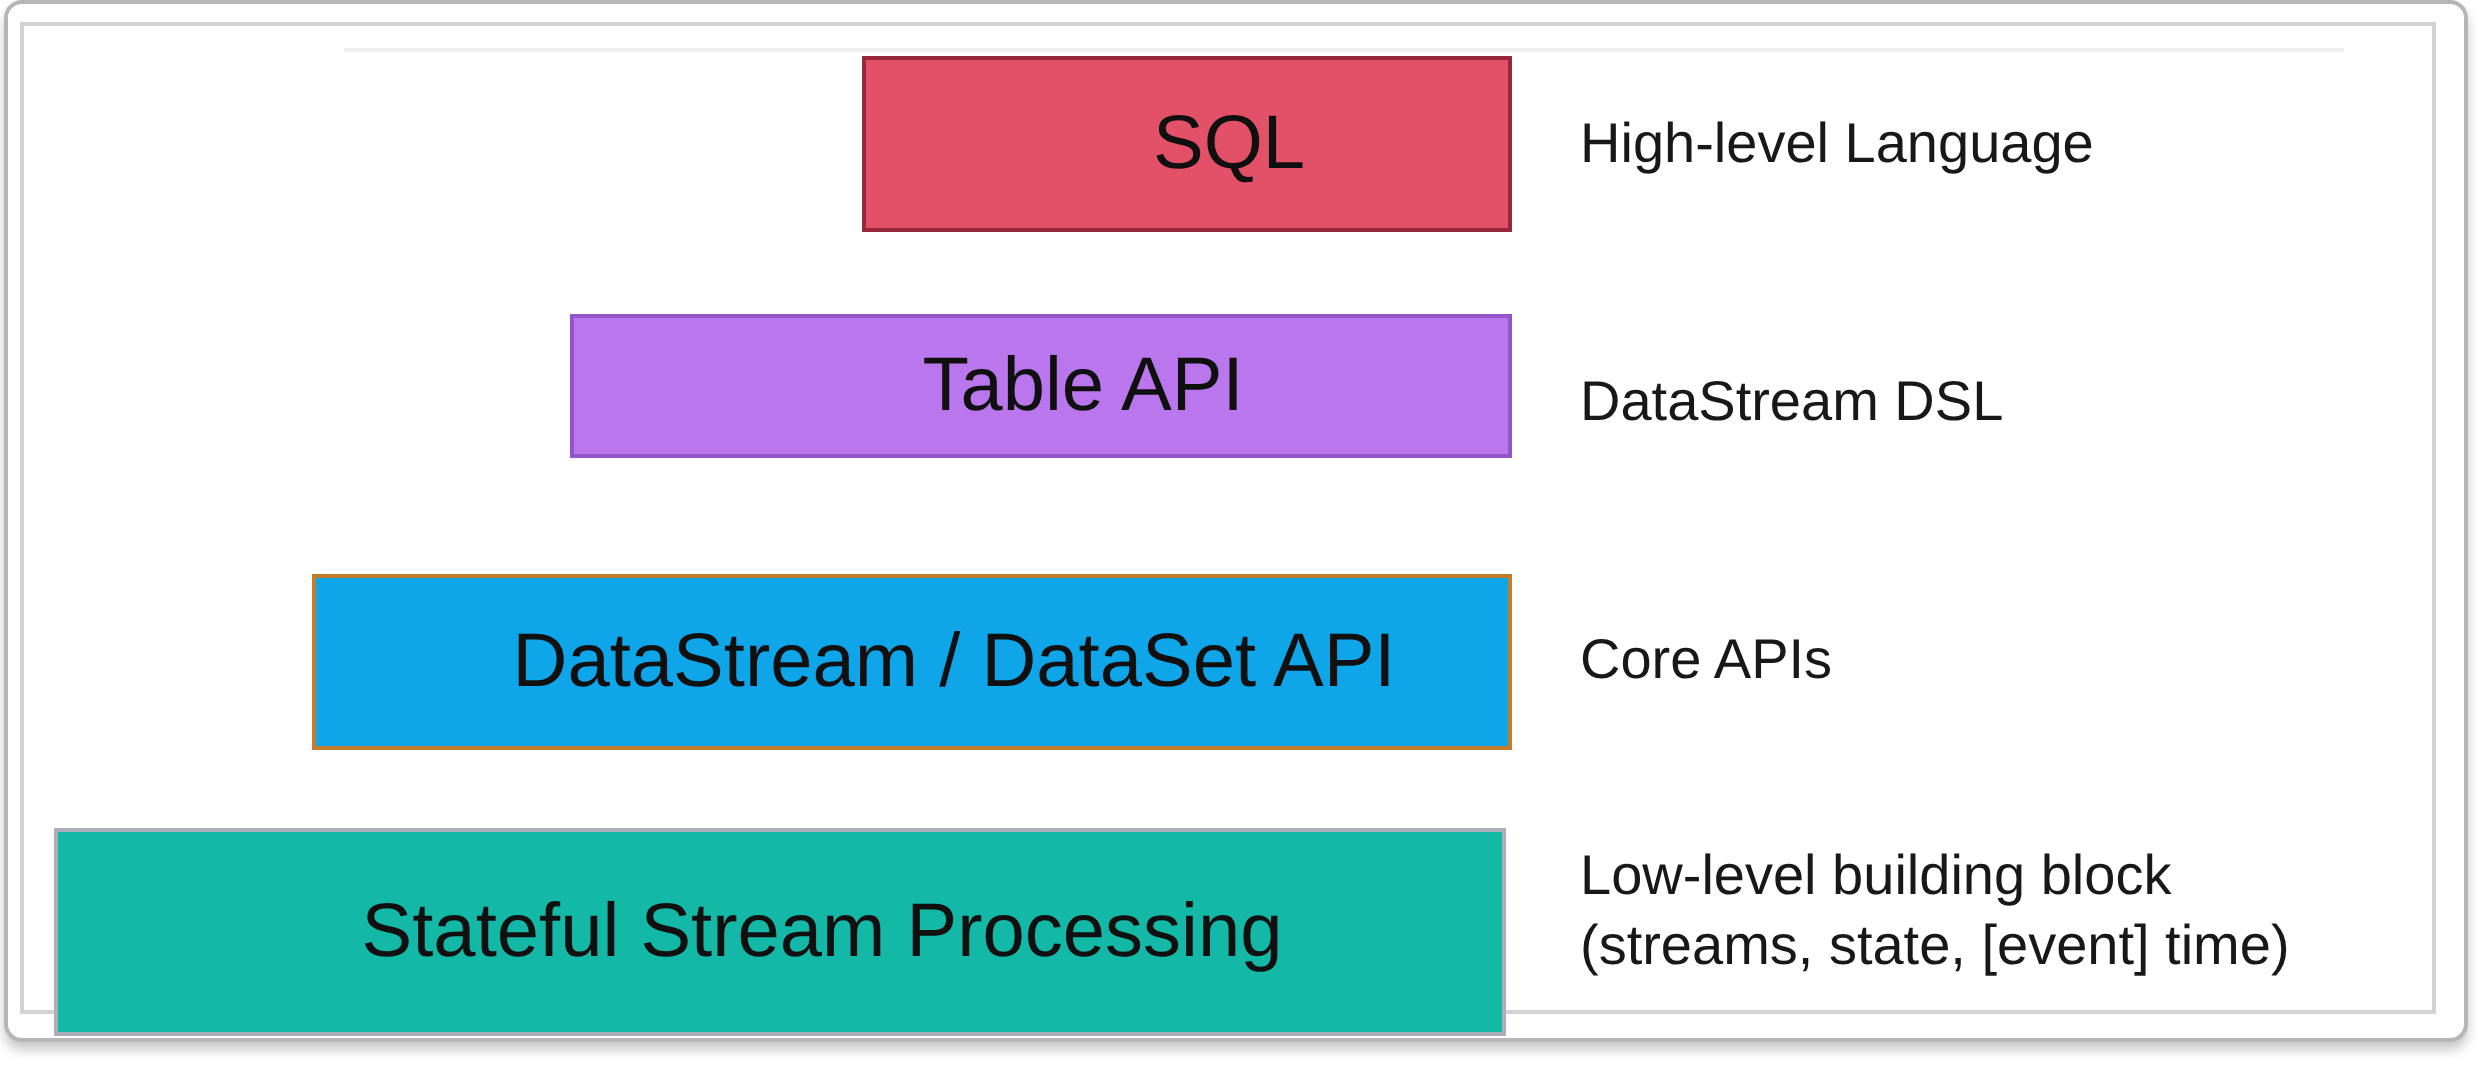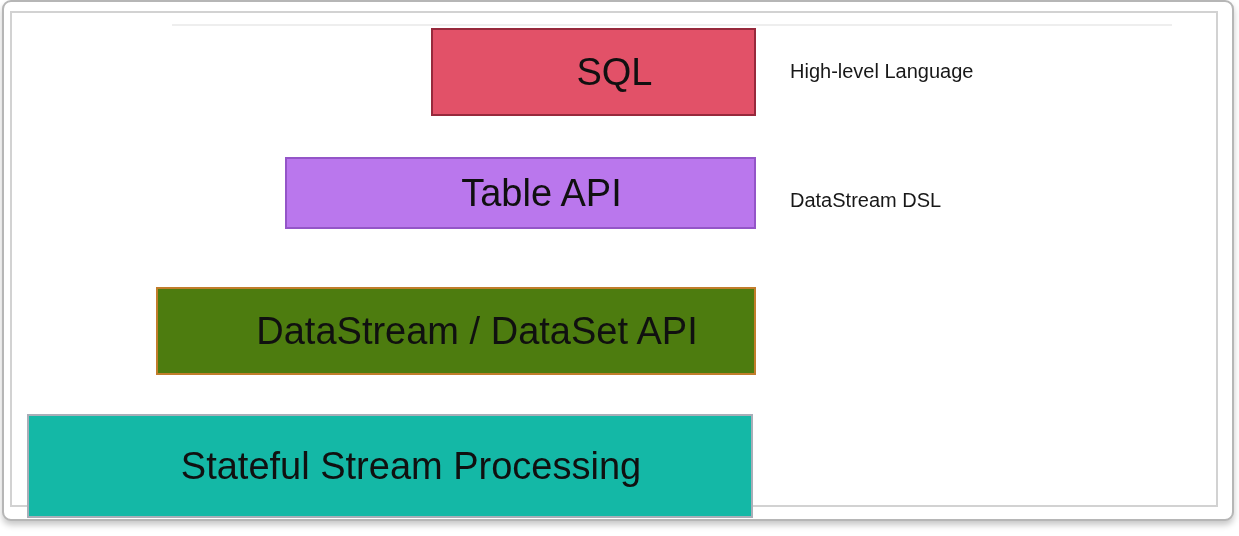--- a/index.html
+++ b/index.html
@@ -46,26 +46,26 @@
     box-sizing: border-box;
     display: flex;
     align-items: center;
     justify-content: center;
     font-size: 38px;
     color: #101010;
     padding-left: 42px;
   }
   .layer-sql        { left: 431px; top: 28px;  width: 325px; height: 88px; background: #e25168; border: 2px solid #97293c; }
   .layer-table      { left: 285px; top: 157px; width: 471px; height: 72px; background: #ba77ed; border: 2px solid #9455c8; }
-  .layer-datastream { left: 156px; top: 287px; width: 600px; height: 88px; background: #4d7c0f; border: 2px solid #c17d2b; justify-content: center; }
+  .layer-datastream { left: 156px; top: 287px; width: 600px; height: 88px; background: #0ea5e9; border: 2px solid #c17d2b; justify-content: center; }
   .layer-stateful   { left: 27px;  top: 414px; width: 726px; height: 104px; background: #14b8a6; border: 2px solid #a9aeb8; }
   .annotation {
     position: absolute;
     left: 790px;
-    font-size: 20px;
+    font-size: 28px;
     line-height: 35px;
     color: #181818;
     white-space: pre-line;
   }
   .ann-sql        { top: 54px; }
   .ann-table      { top: 183px; }
   .ann-datastream { top: 312px; }
   .ann-stateful   { top: 420px; }
 </style>
 </head>
@@ -84,13 +84,16 @@
   </div>
   <div class="layer layer-datastream">
     <span>DataStream / DataSet API</span>
   </div>
   <div class="layer layer-stateful">
     <span>Stateful Stream Processing</span>
   </div>
 
   <div class="annotation ann-sql">High-level Language</div>
   <div class="annotation ann-table">DataStream DSL</div>
+  <div class="annotation ann-datastream">Core APIs</div>
+  <div class="annotation ann-stateful">Low-level building block
+(streams, state, [event] time)</div>
 </div>
 
 </body></html>

